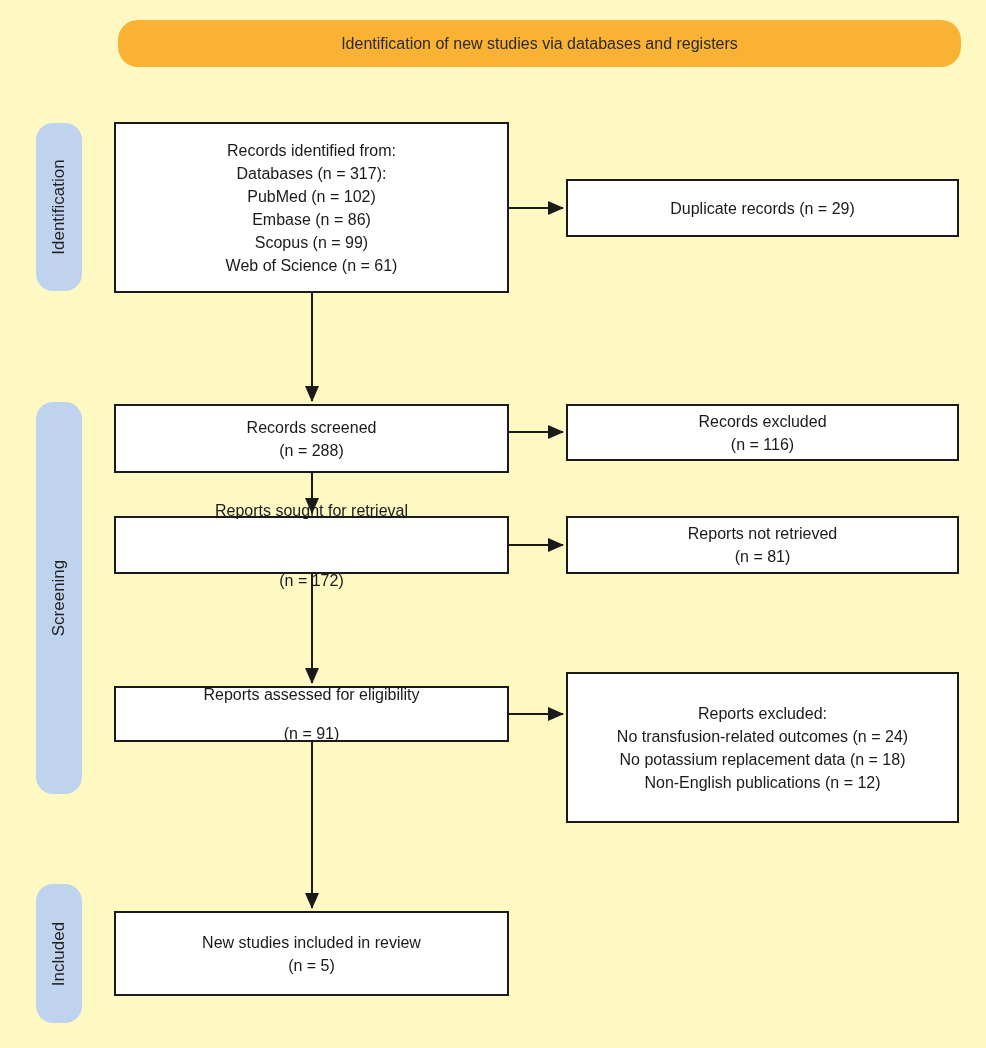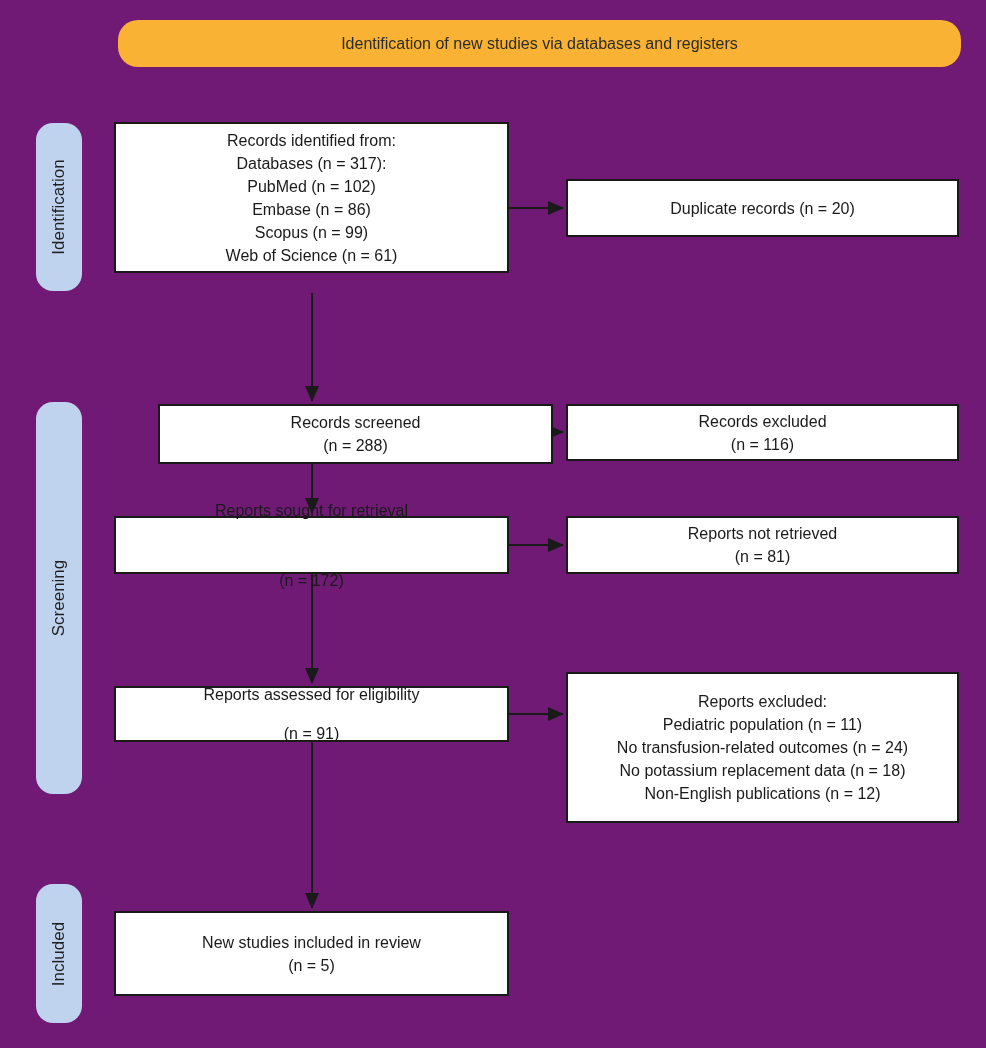--- a/index.html
+++ b/index.html
@@ -13,21 +13,21 @@
   * { box-sizing: border-box; margin: 0; padding: 0; }
   body {
     font-family: "Liberation Sans", sans-serif;
     background: #ffffff;
     color: var(--text);
   }
   .canvas {
     position: relative;
     width: 986px;
     height: 1048px;
-    background: #701a75;
+    background: #fef9c3;
     overflow: hidden;
   }
   .banner {
     position: absolute;
     left: 118px; top: 20px; width: 843px; height: 47px;
     background: var(--banner-bg);
     border-radius: 20px;
     display: flex; align-items: center; justify-content: center;
     font-size: 16px;
     color: #2B2B2B;
@@ -54,23 +54,23 @@
     border: 2px solid var(--box-border);
     display: flex;
     flex-direction: column;
     align-items: center;
     justify-content: center;
     text-align: center;
     font-size: 16px;
     line-height: 23px;
     padding: 2px 8px;
   }
-  .box.records-identified   { left: 114px; top: 122px; width: 395px; height: 151px; }
+  .box.records-identified   { left: 114px; top: 122px; width: 395px; height: 171px; }
   .box.records-removed      { left: 566px; top: 179px; width: 393px; height: 58px; }
-  .box.records-screened     { left: 114px; top: 404px; width: 395px; height: 60px; margin-left: 44px; }
+  .box.records-screened     { left: 114px; top: 404px; width: 395px; height: 69px; }
   .box.records-excluded     { left: 566px; top: 404px; width: 393px; height: 57px; }
   .box.reports-sought       { left: 114px; top: 516px; width: 395px; height: 58px; gap: 47px; }
   .box.reports-not-retrieved{ left: 566px; top: 516px; width: 393px; height: 58px; }
   .box.reports-assessed     { left: 114px; top: 686px; width: 395px; height: 56px; gap: 16px; }
   .box.reports-excluded     { left: 566px; top: 638px; width: 393px; height: 151px; line-height: 23px; margin-top: 34px; }
   .box.new-studies-included { left: 114px; top: 911px; width: 395px; height: 85px; }
   svg.arrows {
     position: absolute;
     left: 0; top: 0;
     width: 986px; height: 1048px;
@@ -116,21 +116,21 @@
   <div class="box records-identified">
     <div>Records identified from:</div>
     <div>Databases (n = 317):</div>
     <div>PubMed (n = 102)</div>
     <div>Embase (n = 86)</div>
     <div>Scopus (n = 99)</div>
     <div>Web of Science (n = 61)</div>
   </div>
 
   <div class="box records-removed">
-    <div>Duplicate records (n = 20)</div>
+    <div>Duplicate records (n = 29)</div>
   </div>
 
   <div class="box records-screened">
     <div>Records screened</div>
     <div>(n = 288)</div>
   </div>
 
   <div class="box records-excluded">
     <div>Records excluded</div>
     <div>(n = 116)</div>
@@ -146,21 +146,20 @@
     <div>(n = 81)</div>
   </div>
 
   <div class="box reports-assessed">
     <div>Reports assessed for eligibility</div>
     <div>(n = 91)</div>
   </div>
 
   <div class="box reports-excluded">
     <div>Reports excluded:</div>
-    <div>Pediatric population (n = 11)</div>
     <div>No transfusion-related outcomes (n = 24)</div>
     <div>No potassium replacement data (n = 18)</div>
     <div>Non-English publications (n = 12)</div>
   </div>
 
   <div class="box new-studies-included">
     <div>New studies included in review</div>
     <div>(n = 5)</div>
   </div>
 

